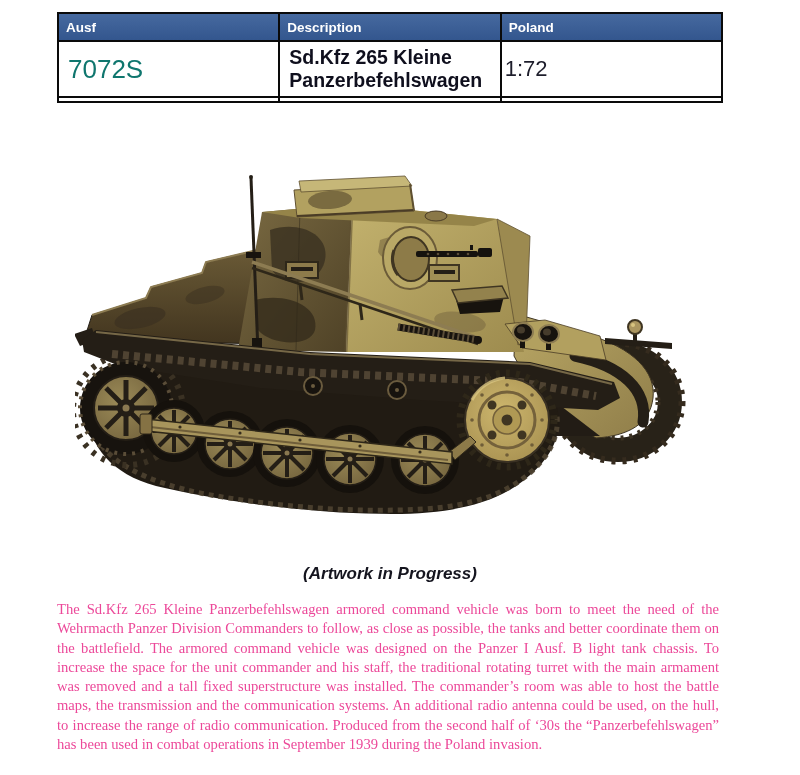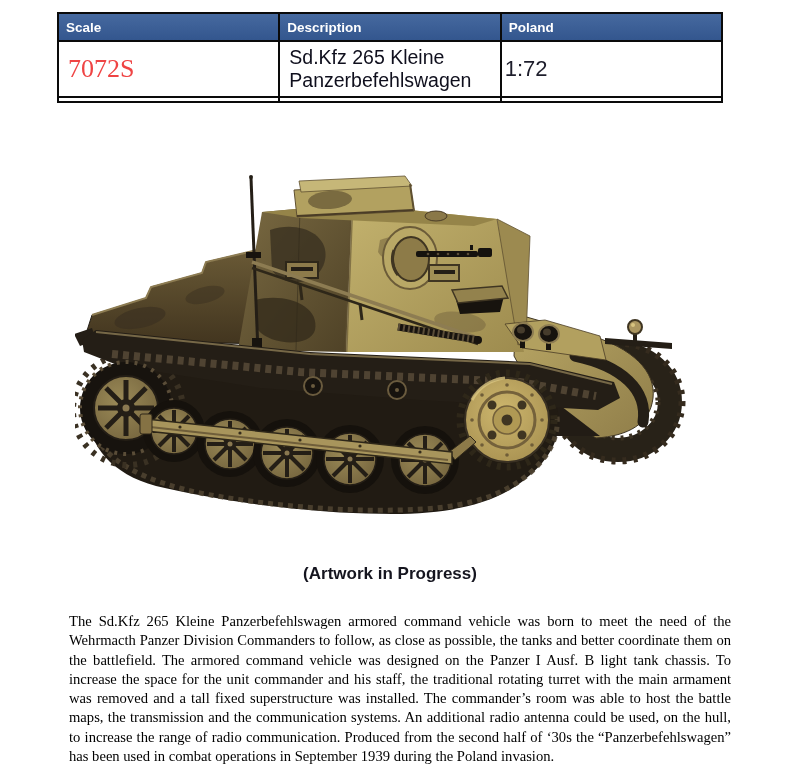--- a/index.html
+++ b/index.html
@@ -6,45 +6,45 @@
   .page{position:relative;width:800px;height:775px;background:#ffffff;overflow:hidden;
         font-family:"Liberation Sans",sans-serif;}
 
   
   table.product{position:absolute;left:57px;top:12px;border-collapse:collapse;
                 table-layout:fixed;width:666px;}
   table.product th,table.product td{border:2px solid #0a0a0a;overflow:hidden;}
   table.product th{background:linear-gradient(#46699f,#33568e);color:#ffffff;
                    font-size:13.5px;font-weight:bold;text-align:left;
                    padding:5px 4px 4px 7px;height:17px;}
-  td.cell-code{width:119px;font-size:26px;color:#ef4444;padding-left:9px;height:52px;font-family:Liberation Serif, serif;}
+  td.cell-code{width:119px;font-size:26px;color:#0f766e;padding-left:9px;height:52px;}
   td.cell-desc{width:414px;padding-left:9px;}
-  td.cell-desc .dline{font-size:19.5px;font-weight:normal;color:#0f0f1d;line-height:1.2;}
+  td.cell-desc .dline{font-size:19.5px;font-weight:bold;color:#0f0f1d;line-height:1.2;}
   td.cell-scale{width:121px;font-size:22px;color:#1d1d2b;padding-left:3px;}
   tr.sliver td{height:3px;padding:0;border-top:2px solid #0a0a0a;}
 
   
   .artwork{position:absolute;left:75px;top:168px;width:620px;height:350px;}
   .caption{position:absolute;left:57px;top:564px;width:666px;text-align:center;
-           font-size:17px;font-weight:bold;color:#15151f;}
+           font-size:17px;font-weight:bold;font-style:italic;color:#15151f;}
 
   
   .body-text{position:absolute;left:57px;top:600px;width:662px;
              font-family:"Liberation Serif",serif;font-size:14.6px;line-height:19.3px;
-             text-align:justify;color:#000000;margin:12px;}
+             text-align:justify;color:#ec4899;margin:0;}
 </style>
 </head>
 <body>
 
 <div class="page">
 
   <table class="product">
     <thead>
       <tr>
-        <th>Scale</th>
+        <th>Ausf</th>
         <th>Description</th>
         <th>Poland</th>
       </tr>
     </thead>
     <tbody>
       <tr>
         <td class="cell-code">7072S</td>
         <td class="cell-desc">
           <div class="dline">Sd.Kfz 265 Kleine</div>
           <div class="dline">Panzerbefehlswagen</div>

